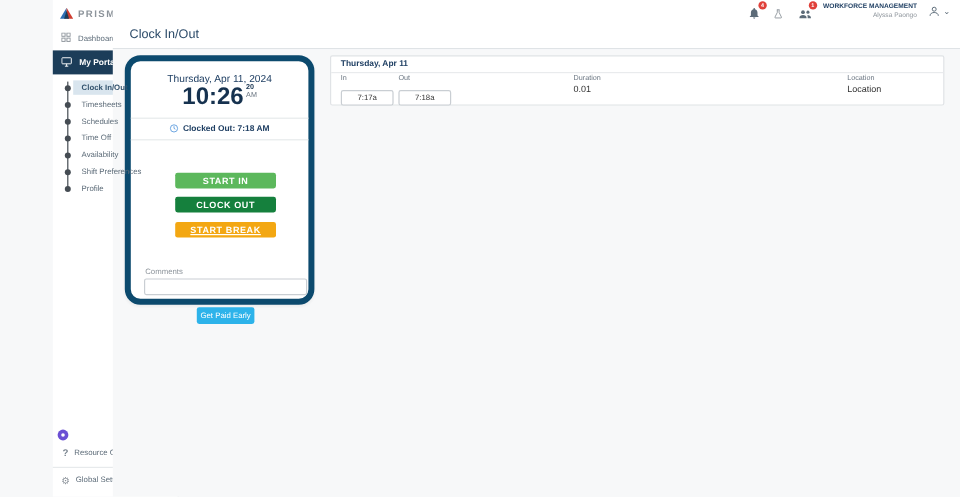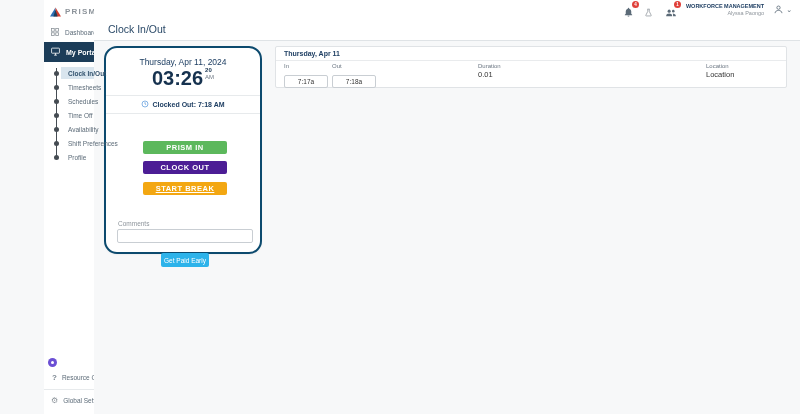--- a/index.html
+++ b/index.html
@@ -41,32 +41,32 @@
   .company .c1 { font-size:5.5px; font-weight:bold; color:#1f3f63; }
   .company .c2 { font-size:5.5px; color:#8d949b; }
   .user-menu { display:flex; align-items:center; gap:2px; cursor:pointer; }
   .chev { font-size:7px; color:#5c6b78; }
   .page-title { position:absolute; left:14px; top:23px; font-size:10.5px; color:#2b4a68; }
 
   
   .main { position:absolute; left:94px; top:41px; right:0; bottom:0; background:#f7f8f9; }
 
   
-  .clock-card { position:absolute; left:10px; top:5px; width:158px; height:208px; background:#fff; border:2px solid #0c4a6e; border-radius:13px; box-shadow:0 1px 2px rgba(0,0,0,.04); }
+  .clock-card { position:absolute; left:10px; top:5px; width:158px; height:208px; background:#fff; border:5px solid #0c4a6e; border-radius:13px; box-shadow:0 1px 2px rgba(0,0,0,.04); }
   .cc-date { position:absolute; top:9px; left:0; right:0; text-align:center; font-size:8.5px; color:#1f3f63; }
   .cc-time { position:absolute; top:19px; left:0; right:0; text-align:center; font-size:20px; font-weight:bold; color:#16324f; }
   .cc-time .stack { display:inline-block; vertical-align:top; text-align:left; margin-left:2px; line-height:1.1; }
   .cc-time .sec { display:block; font-size:6px; font-weight:bold; color:#16324f; }
   .cc-time .mer { display:block; font-size:6px; font-weight:normal; color:#6b7682; }
   .cc-div1 { position:absolute; top:47px; left:0; right:0; border-top:1px solid #e7eaec; }
   .cc-status { position:absolute; top:52px; left:0; right:0; display:flex; justify-content:center; align-items:center; gap:3px; font-size:7px; font-weight:bold; color:#1f3f63; }
   .cc-div2 { position:absolute; top:65px; left:0; right:0; border-top:1px solid #e7eaec; }
   .btn { position:absolute; left:37px; width:84px; height:13px; border:none; border-radius:2px; color:#fff; font-size:7.5px; font-weight:bold; letter-spacing:.5px; font-family:"Liberation Sans",sans-serif; cursor:pointer; }
   .btn-in { top:93px; background:#5cb85c; }
-  .btn-out { top:113px; background:#4c1d95; }
+  .btn-out { top:113px; background:#15803d; }
   .btn-break { top:134px; background:#f3a712;text-decoration:underline; }
   .cc-comments-label { position:absolute; top:172px; left:12px; font-size:6.5px; color:#8d949b; }
   .cc-input { position:absolute; top:181px; left:11px; width:136px; height:14px; border:1px solid #c9ced3; border-radius:2px; font-size:7px; padding:0 3px; font-family:"Liberation Sans",sans-serif; }
   .btn-paid { position:absolute; top:205px; left:55px; width:48px; height:14px; background:#2db3ea; color:#fff; border:none; border-radius:2px; font-size:6.5px; font-family:"Liberation Sans",sans-serif; cursor:pointer; }
 
   
   .ts-panel { position:absolute; left:181px; top:5px; width:512px; height:42px; background:#fff; border:1px solid #e0e3e6; border-radius:2px; }
   .ts-head { height:14px; display:flex; align-items:center; padding-left:8px; font-size:7px; font-weight:bold; color:#1f3f63; border-bottom:1px solid #e9ebed; }
   .ts-body { position:relative; height:27px; }
   .ts-group { position:absolute; top:2px; }
@@ -204,32 +204,32 @@
       </span>
     </div>
     <div class="page-title">Clock In/Out</div>
   </div>
 
   <div class="main">
 
     <div class="clock-card">
       <div class="cc-date">Thursday, Apr 11, 2024</div>
       <div class="cc-time">
-        <span>03:26</span><span class="stack"><span class="sec">20</span><span class="mer">AM</span></span>
+        <span>10:26</span><span class="stack"><span class="sec">20</span><span class="mer">AM</span></span>
       </div>
       <div class="cc-div1"></div>
       <div class="cc-status">
         <svg width="8" height="8" viewBox="0 0 24 24" fill="none" stroke="#4a90d9" stroke-width="2">
             <circle cx="12" cy="12" r="9"></circle>
             <path d="M12 6.5V12l3.5 2"></path>
           </svg>
         <span>Clocked Out: 7:18 AM</span>
       </div>
       <div class="cc-div2"></div>
-      <button class="btn btn-in">PRISM IN</button>
+      <button class="btn btn-in">START IN</button>
       <button class="btn btn-out">CLOCK OUT</button>
       <button class="btn btn-break">START BREAK</button>
       <div class="cc-comments-label">Comments</div>
       <input class="cc-input" type="text" value="" style="">
       <button class="btn-paid">Get Paid Early</button>
     </div>
 
     <div class="ts-panel">
       <div class="ts-head">Thursday, Apr 11</div>
       <div class="ts-body">

